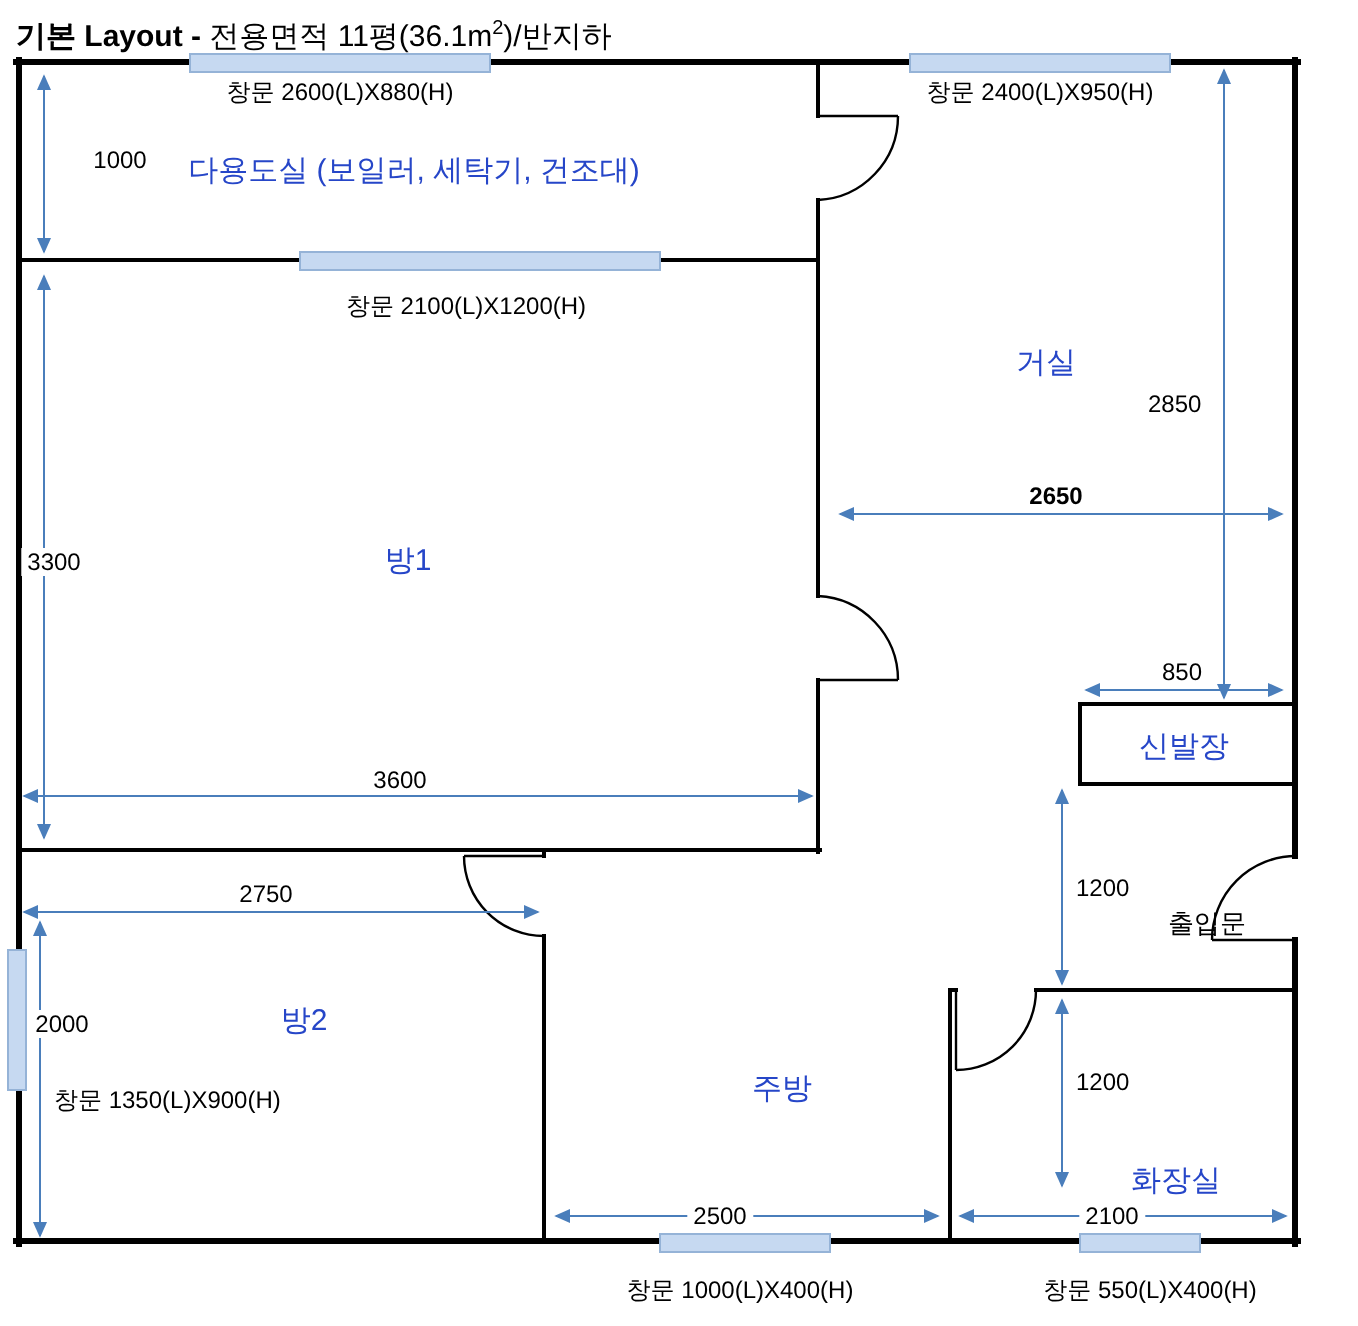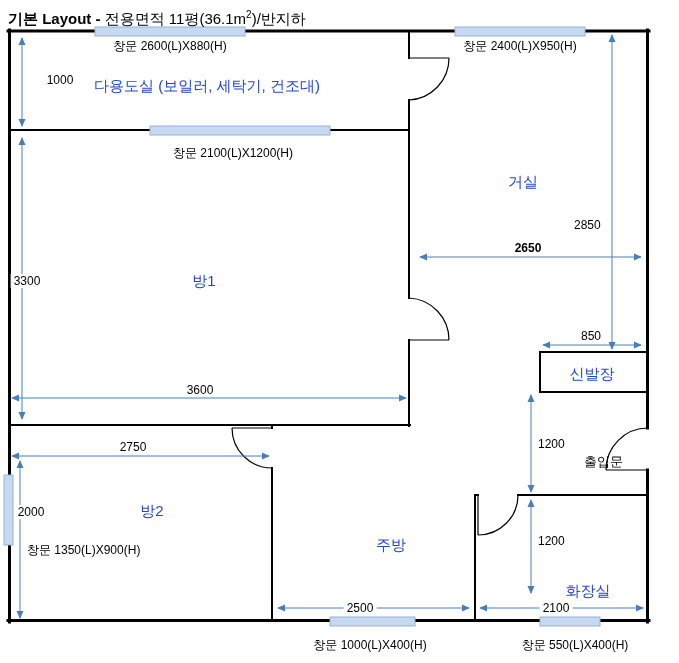--- a/index.html
+++ b/index.html
@@ -138,21 +138,21 @@
   <div class="lbl center" style="left:170px; top:39px;">창문 2600(L)X880(H)</div>
   <div class="lbl center" style="left:520px; top:39px;">창문 2400(L)X950(H)</div>
   <div class="lbl center" style="left:233px; top:146px;">창문 2100(L)X1200(H)</div>
   <div class="lbl" style="left:27px; top:543px;">창문 1350(L)X900(H)</div>
   <div class="lbl center" style="left:370px; top:638px;">창문 1000(L)X400(H)</div>
   <div class="lbl center" style="left:575px; top:638px;">창문 550(L)X400(H)</div>
 
   <div class="lbl center bgw" style="left:27px; top:73px;margin-left:33px;">1000</div>
   <div class="lbl center bgw" style="left:27px; top:274px;">3300</div>
   <div class="lbl center" style="left:200px; top:383px;">3600</div>
-  <div class="lbl" style="left:574px; top:218px;">2850</div>
+  <div class="lbl" style="left:574px; top:195px;">2850</div>
   <div class="lbl center" style="left:528px; top:241px;font-weight:bold;">2650</div>
   <div class="lbl center" style="left:591px; top:329px;">850</div>
   <div class="lbl" style="left:538px; top:437px;">1200</div>
   <div class="lbl center" style="left:133px; top:440px;">2750</div>
   <div class="lbl center bgw" style="left:31px; top:505px;">2000</div>
   <div class="lbl center bgw" style="left:360px; top:601px;">2500</div>
   <div class="lbl" style="left:538px; top:534px;">1200</div>
   <div class="lbl center bgw" style="left:556px; top:601px;">2100</div>
 
 </div>

